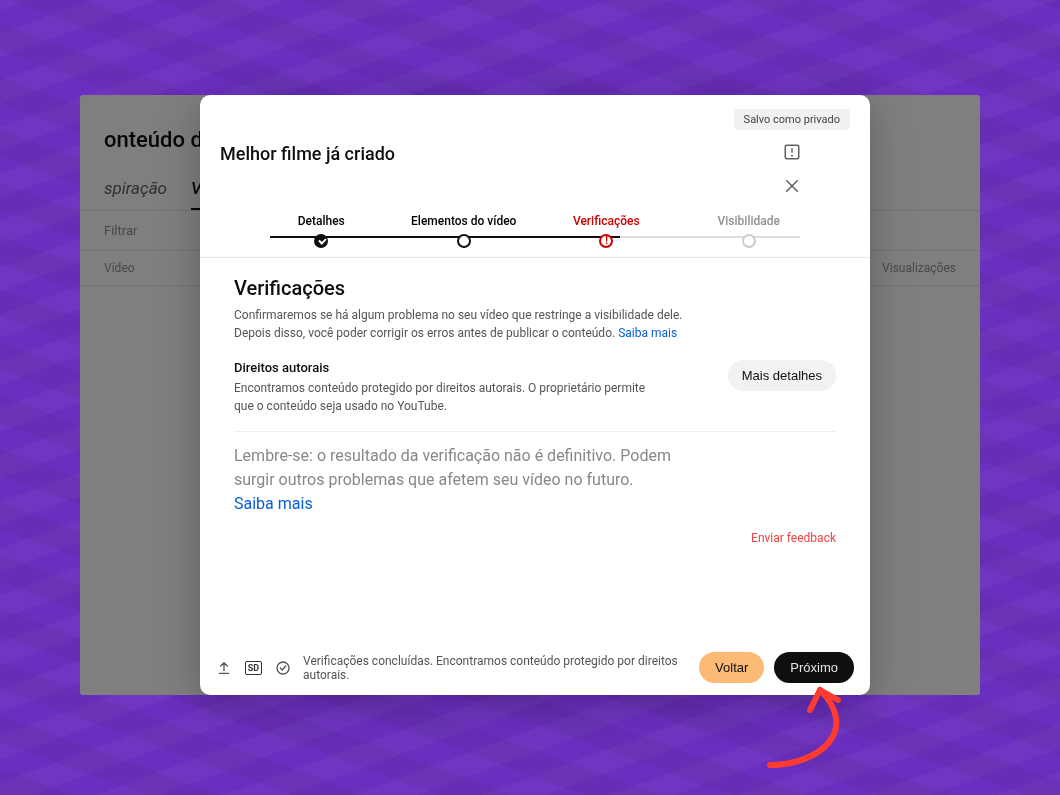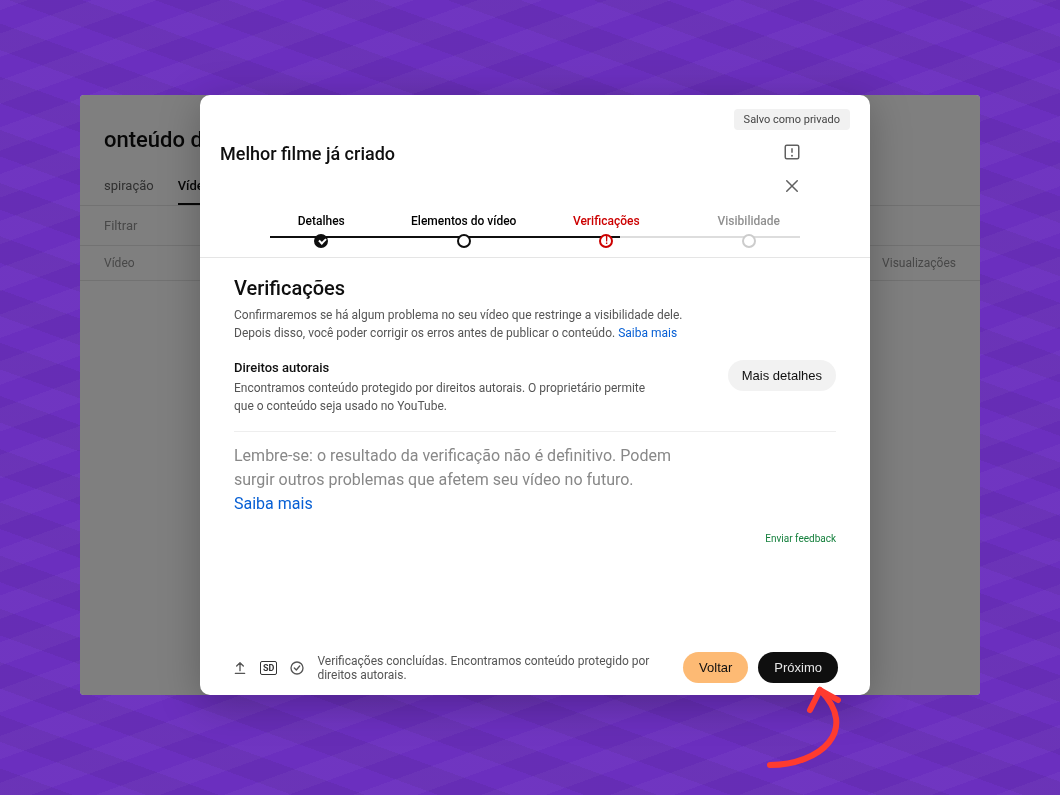--- a/index.html
+++ b/index.html
@@ -25,21 +25,21 @@
     width: 900px; height: 600px;
     background: #fff;
     border-radius: 4px;
     filter: grayscale(0.2);
   }
   .studio-header {
     padding: 32px 24px 8px;
   }
   .studio-title { font-size: 22px; font-weight: 500; color:#0f0f0f; }
   .studio-tabs { display:flex; gap:24px; padding: 18px 24px 0; border-bottom:1px solid #e5e5e5;}
-  .studio-tabs span { font-size:13px; padding-bottom:10px; color:#606060;}
+  .studio-tabs span { font-size:17px; padding-bottom:10px; color:#606060;font-style:italic;}
   .studio-tabs span.active { color:#0f0f0f; border-bottom:2px solid #0f0f0f; font-weight:500;}
   .filter-row { padding:12px 24px; font-size:13px; color:#909090; border-bottom:1px solid #e5e5e5;}
   .cols-row { display:flex; justify-content:space-between; padding:10px 24px; font-size:12px; color:#909090; border-bottom:1px solid #e5e5e5;}
   .overlay {
     position:absolute; inset:0;
     background: rgba(0,0,0,0.5);
     border-radius:4px;
     pointer-events:none;
   }
   .dialog {
@@ -101,24 +101,24 @@
   .sub-block { margin-top:18px; display:flex; justify-content:space-between; align-items:flex-start; gap:20px; border-bottom:1px solid #eee; padding-bottom:16px;}
   .sub-block h4 { font-size:13px; font-weight:500; margin-bottom:4px; color:#0f0f0f;}
   .sub-block p { font-size:12px; color:#555; max-width:420px; line-height:1.5;}
   .chip-btn {
     background:#f2f2f2; border:none; border-radius:18px;
     padding:8px 14px; font-size:13px; font-weight:500; cursor:pointer; color:#0f0f0f;
     white-space:nowrap;
   }
   .note { margin-top:12px; font-size:16px; color:#888; max-width:440px; line-height:1.5;}
   .feedback-row { text-align:right; margin-top:14px; }
-  .feedback-link { font-size:10px; color:#15803d; cursor:pointer;}
+  .feedback-link { font-size:12px; color:#ef4444; cursor:pointer;}
   .dlg-footer {
     display:flex; align-items:center; justify-content:space-between;
-    padding: 12px 32px;
+    padding: 12px 16px;
     border-top: 1px solid transparent;
   }
   .dlg-footer-left { display:flex; align-items:center; gap:12px; color:#555; font-size:12px;}
   .foot-icon { width:18px; height:18px; display:flex; align-items:center; justify-content:center; color:#555;}
   .sd-badge { font-size:9px; font-weight:700; border:1.5px solid #333; padding:1px 2px; border-radius:2px; color:#333;}
   .dlg-footer-right { display:flex; gap:10px; }
   .btn {
     border:none; border-radius:18px; padding:8px 16px; font-size:13px; font-weight:500; cursor:pointer;
   }
   .btn.secondary { background:#fdba74; color:#0f0f0f;}

